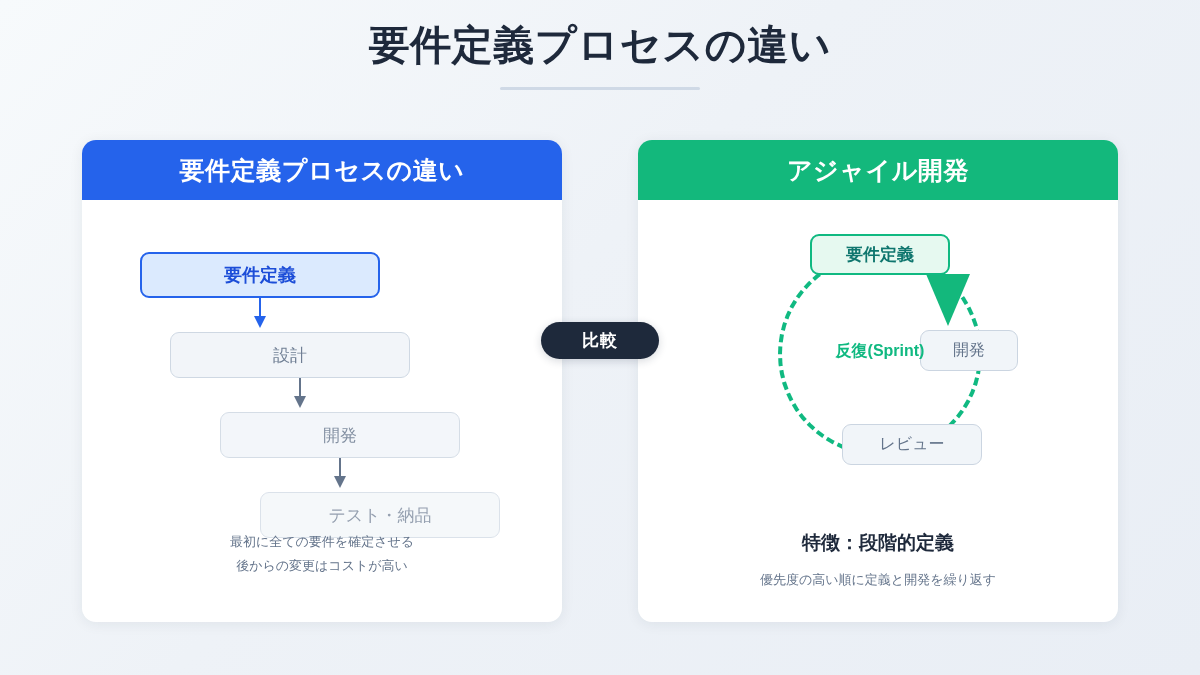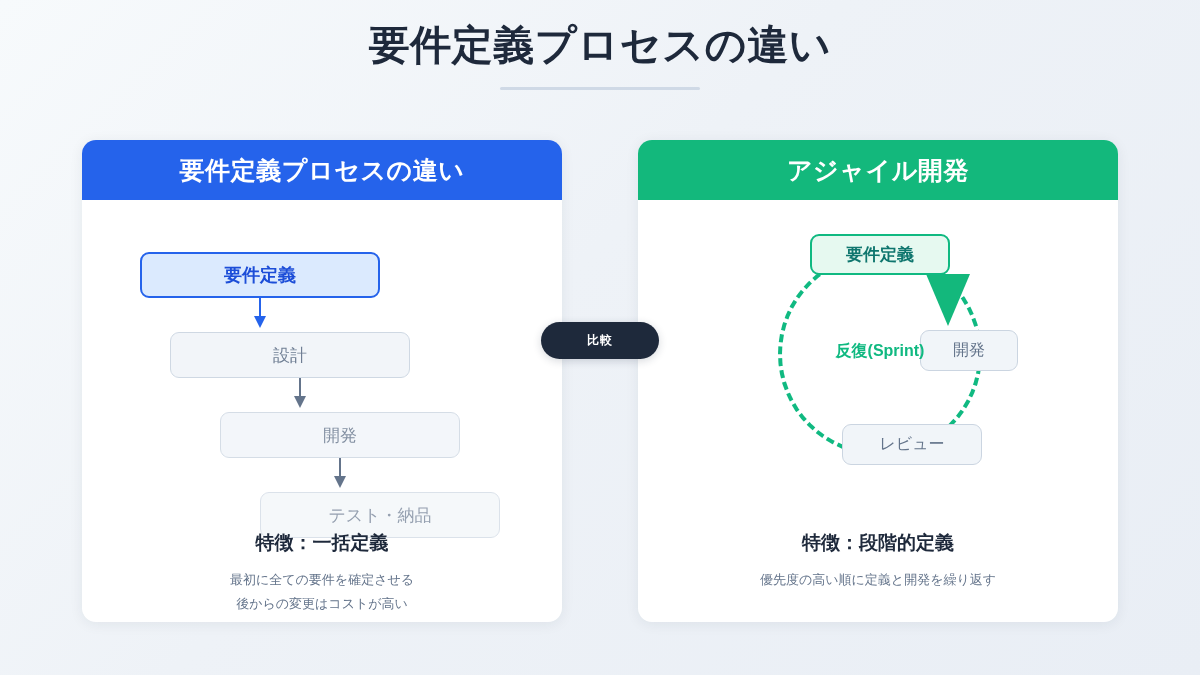--- a/index.html
+++ b/index.html
@@ -226,21 +226,21 @@
     left: 541px;
     top: 322px;
     width: 118px;
     height: 37px;
     border-radius: 19px;
     background: #1e293b;
     color: #ffffff;
     display: flex;
     align-items: center;
     justify-content: center;
-    font-size: 12px;
+    font-size: 17px;
     font-weight: 700;
     letter-spacing: 1px;
     z-index: 10;
     box-shadow: 0 2px 8px rgba(30,41,59,0.18);
   }
 </style>
 </head>
 <body>
 
 <div class="slide">
@@ -276,21 +276,20 @@
         <div class="wf-arrow a2">
           <div class="shaft"></div>
             <div class="head"></div>
         </div>
 
         <div class="wf-box s3">テスト・納品</div>
 
       </div>
 
       <div class="panel-footer">
-        <div class="feature-title">特徴：一括定義</div>
         <div class="feature-line">最初に全ての要件を確定させる</div>
         <div class="feature-line">後からの変更はコストが高い</div>
       </div>
 
     </div>
   </div>
 
   <div class="panel right">
     <div class="panel-header">アジャイル開発</div>
 

